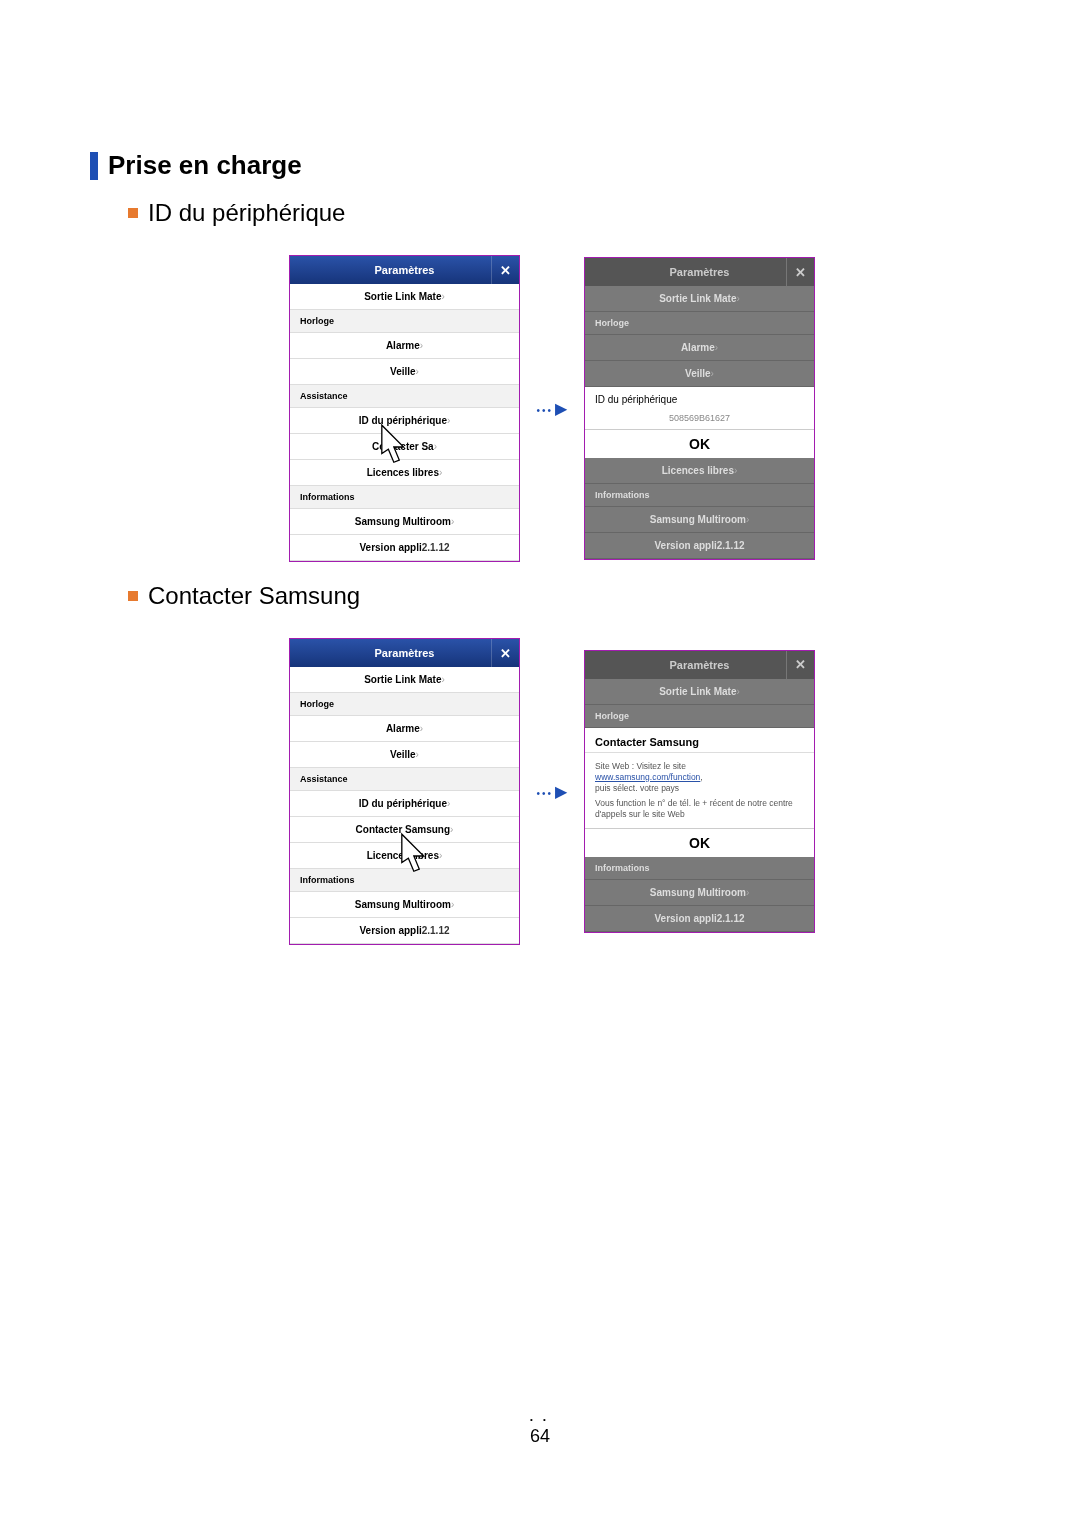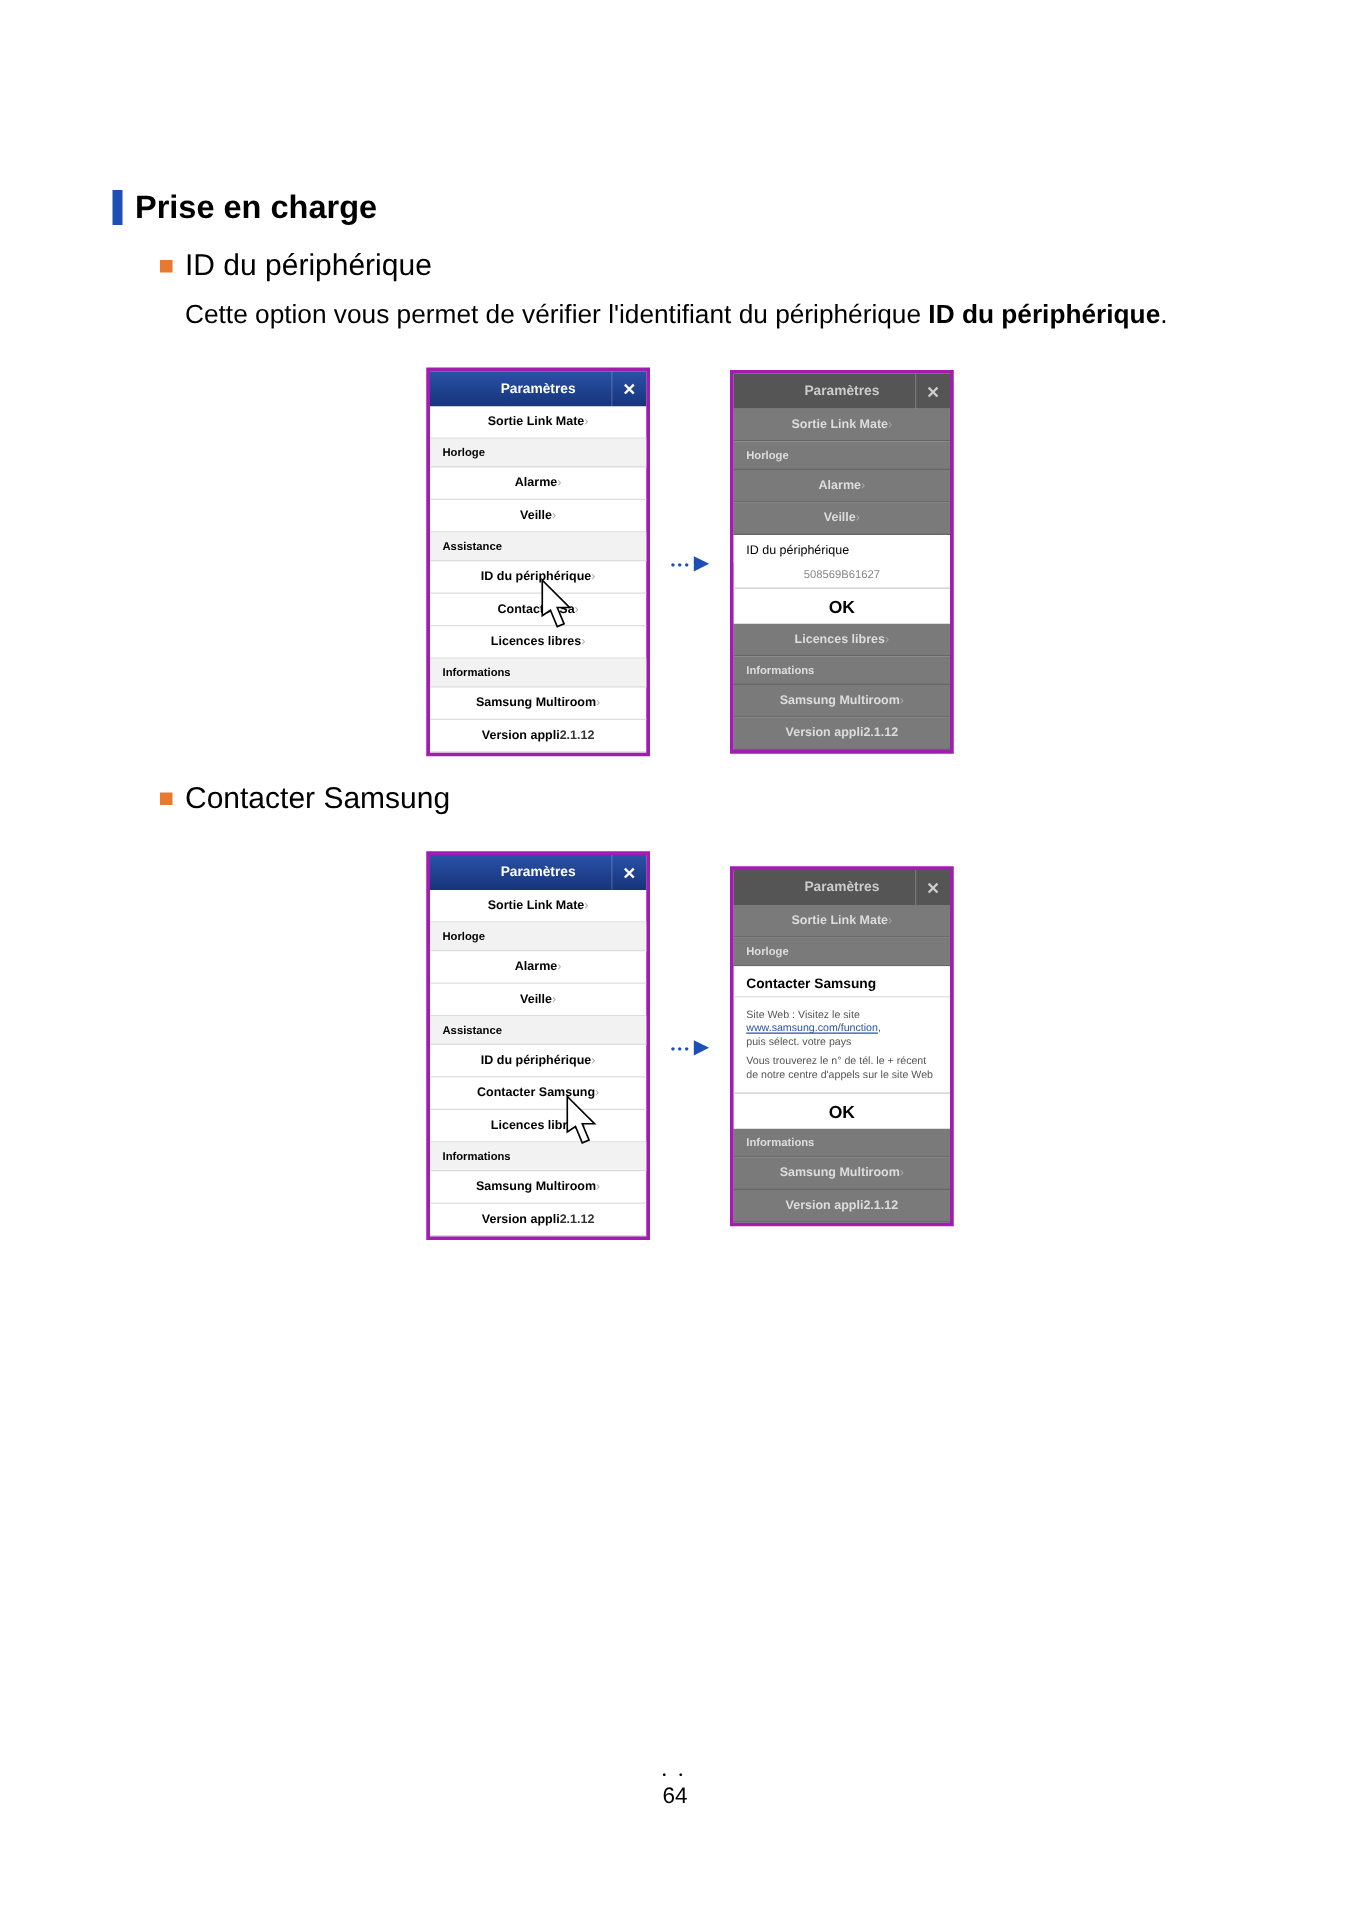--- a/index.html
+++ b/index.html
@@ -23,22 +23,22 @@
   .body-text { font-size: 21px; margin-left: 58px; line-height: 1.4; }
   .bold { font-weight: bold; }
   .figure-row {
     display: flex;
     justify-content: center;
     align-items: center;
     margin-top: 28px;
     margin-bottom: 20px;
   }
   .screen {
-    width: 179px;
-    border: 3px solid #a21caf;
+    width: 231px;
+    border: 1px solid #a21caf;
     background: #fff;
     font-size: 10px;
     color: #000;
   }
   .screen.dimmed .menu-item,
   .screen.dimmed .section-header {
     background: #7a7a7a;
     color: #ddd;
     border-bottom: 1px solid #666;
   }
@@ -161,23 +161,20 @@
 
   <div class="h1-row">
     <div class="h1-bar"></div>
     <div class="h1-text">Prise en charge</div>
   </div>
 
   <div class="h2-row">
     <div class="h2-square"></div>
     <div class="h2-text">ID du périphérique</div>
   </div>
-  <p class="body-text">
-    <span>Cette option vous permet de vérifier l'identifiant du périphérique </span><span class="bold">ID du périphérique</span><span>.</span>
-  </p>
 
   <div class="figure-row">
 
     <div class="screen-wrap">
       <div class="screen">
         <div class="screen-header">
           <span>Paramètres</span>
           <span class="close-x">✕</span>
         </div>
         <div class="menu-item">
@@ -338,21 +335,21 @@
           <span class="chev">›</span>
         </div>
       <div class="section-header">Horloge</div>
       <div class="popup">
         <div class="popup-head2">Contacter Samsung</div>
         <div class="popup-body">
           <span>Site Web : Visitez le site</span><br>
           <span class="link">www.samsung.com/function</span>,<br>
           <span>puis sélect. votre pays</span>
           <div style="height:4px"></div>
-          <span>Vous trouverez le n° de tél. le + récent de notre centre d'appels sur le site Web</span>
+          <span>Vous function le n° de tél. le + récent de notre centre d'appels sur le site Web</span>
         </div>
         <div class="popup-ok">OK</div>
       </div>
       <div class="section-header">Informations</div>
       <div class="menu-item">
           <span>Samsung Multiroom</span>
           <span class="chev">›</span>
         </div>
       <div class="menu-item">
           <span>Version appli</span>

